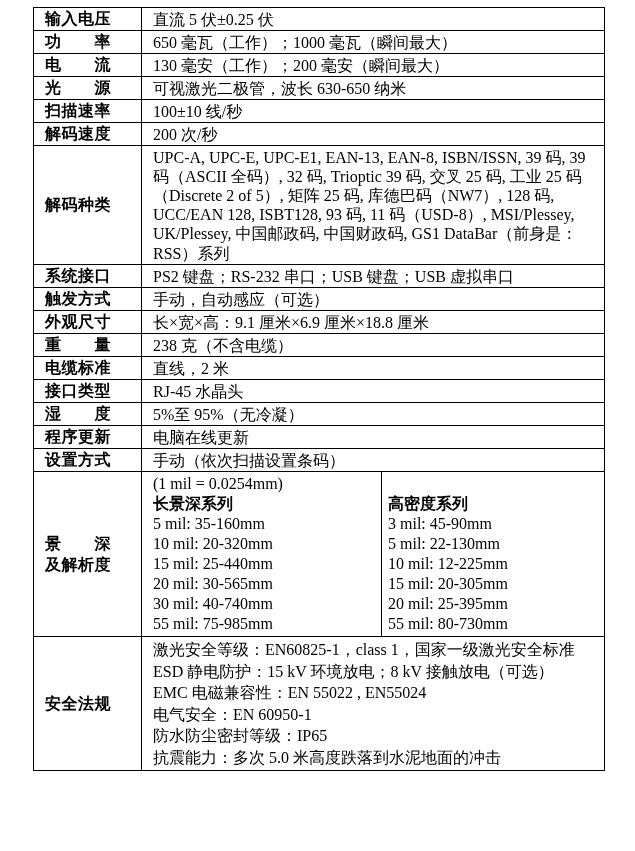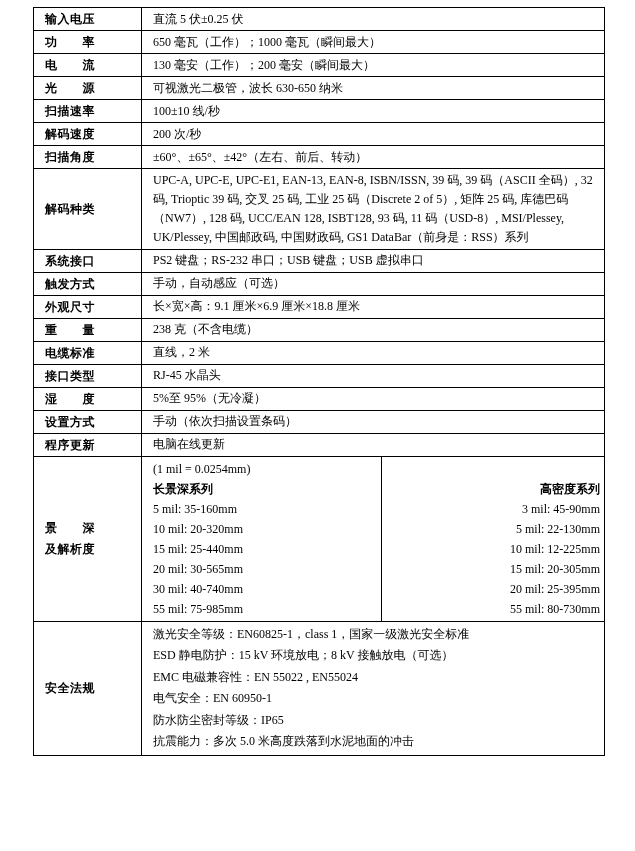--- a/index.html
+++ b/index.html
@@ -17,42 +17,42 @@
     background: #ffffff;
   }
   table.spec {
     border-collapse: collapse;
     width: 572px;
     table-layout: fixed;
   }
   table.spec td {
     border: 1px solid #000000;
     vertical-align: middle;
-    font-size: 12px;
+    font-size: 16px;
   }
   td.label {
     width: 92px;
     font-weight: bold;
     padding: 1px 4px 1px 11px;
     line-height: 20px;
     letter-spacing: 0.5px;
   }
   td.value {
     padding: 1.5px 8px 1.5px 11px;
     line-height: 19px;
   }
   tr.single td.value { height: 19px; }
   td.value.multiline { line-height: 19.2px; }
 
   
   td.dof-cell { padding: 0; vertical-align: top; }
   .dof-cols { display: flex; align-items: stretch; width: 100%; height: 100%; }
   .dof-col { box-sizing: border-box; padding: 2px 4px 2px 11px; }
   .dof-col.left { width: 240px; border-right: 1px solid #000000; }
-  .dof-col.right { flex: 1; padding-left: 6px; text-align: right; }
+  .dof-col.right { flex: 1; padding-left: 6px; }
   .dof-col div { line-height: 20px; }
   .dof-header { font-weight: bold; }
   .dof-spacer { height: 20px; }
   .dof-label div { line-height: 21px; font-family: Liberation Serif, serif; }
 
   td.safety-cell { padding: 2px 8px 2px 11px; }
   td.safety-cell div { line-height: 21.5px; }
 </style>
 </head>
 <body>
@@ -77,24 +77,20 @@
           <td class="value">可视激光二极管，波长 630-650 纳米</td>
         </tr>
         <tr class="single">
           <td class="label">扫描速率</td>
           <td class="value">100±10 线/秒</td>
         </tr>
         <tr class="single">
           <td class="label">解码速度</td>
           <td class="value">200 次/秒</td>
         </tr>
-        <tr class="single">
-          <td class="label">扫描角度</td>
-          <td class="value">±60°、±65°、±42°（左右、前后、转动）</td>
-        </tr>
         <tr>
           <td class="label">解码种类</td>
           <td class="value multiline">UPC-A, UPC-E, UPC-E1, EAN-13, EAN-8, ISBN/ISSN, 39 码, 39 码（ASCII 全码）, 32 码, Trioptic 39 码, 交叉 25 码, 工业 25 码（Discrete 2 of 5）, 矩阵 25 码, 库德巴码（NW7）, 128 码, UCC/EAN 128, ISBT128, 93 码, 11 码（USD-8）, MSI/Plessey, UK/Plessey, 中国邮政码, 中国财政码, GS1 DataBar（前身是：RSS）系列</td>
         </tr>
         <tr class="single">
           <td class="label">系统接口</td>
           <td class="value">PS2 键盘；RS-232 串口；USB 键盘；USB 虚拟串口</td>
         </tr>
         <tr class="single">
           <td class="label">触发方式</td>
@@ -114,26 +110,26 @@
         </tr>
         <tr class="single">
           <td class="label">接口类型</td>
           <td class="value">RJ-45 水晶头</td>
         </tr>
         <tr class="single">
           <td class="label">湿　　度</td>
           <td class="value">5%至 95%（无冷凝）</td>
         </tr>
         <tr class="single">
+          <td class="label">程序更新</td>
+          <td class="value">电脑在线更新</td>
+        </tr>
+        <tr class="single">
           <td class="label">设置方式</td>
           <td class="value">手动（依次扫描设置条码）</td>
-        </tr>
-        <tr class="single">
-          <td class="label">程序更新</td>
-          <td class="value">电脑在线更新</td>
         </tr>
       </tbody>
     <tbody>
       <tr>
         <td class="label dof-label">
           <div>景　　深</div>
           <div>及解析度</div>
         </td>
         <td class="value dof-cell">
           <div class="dof-cols">

